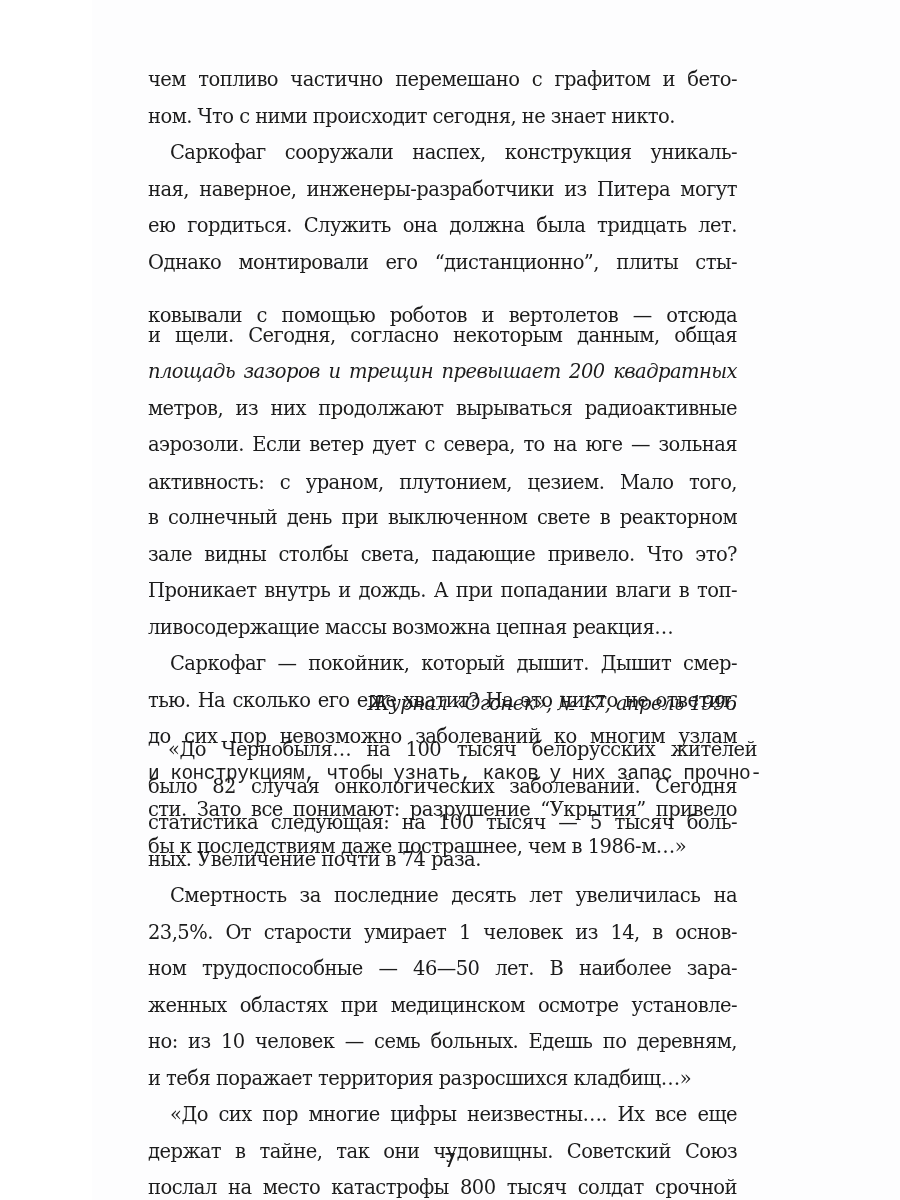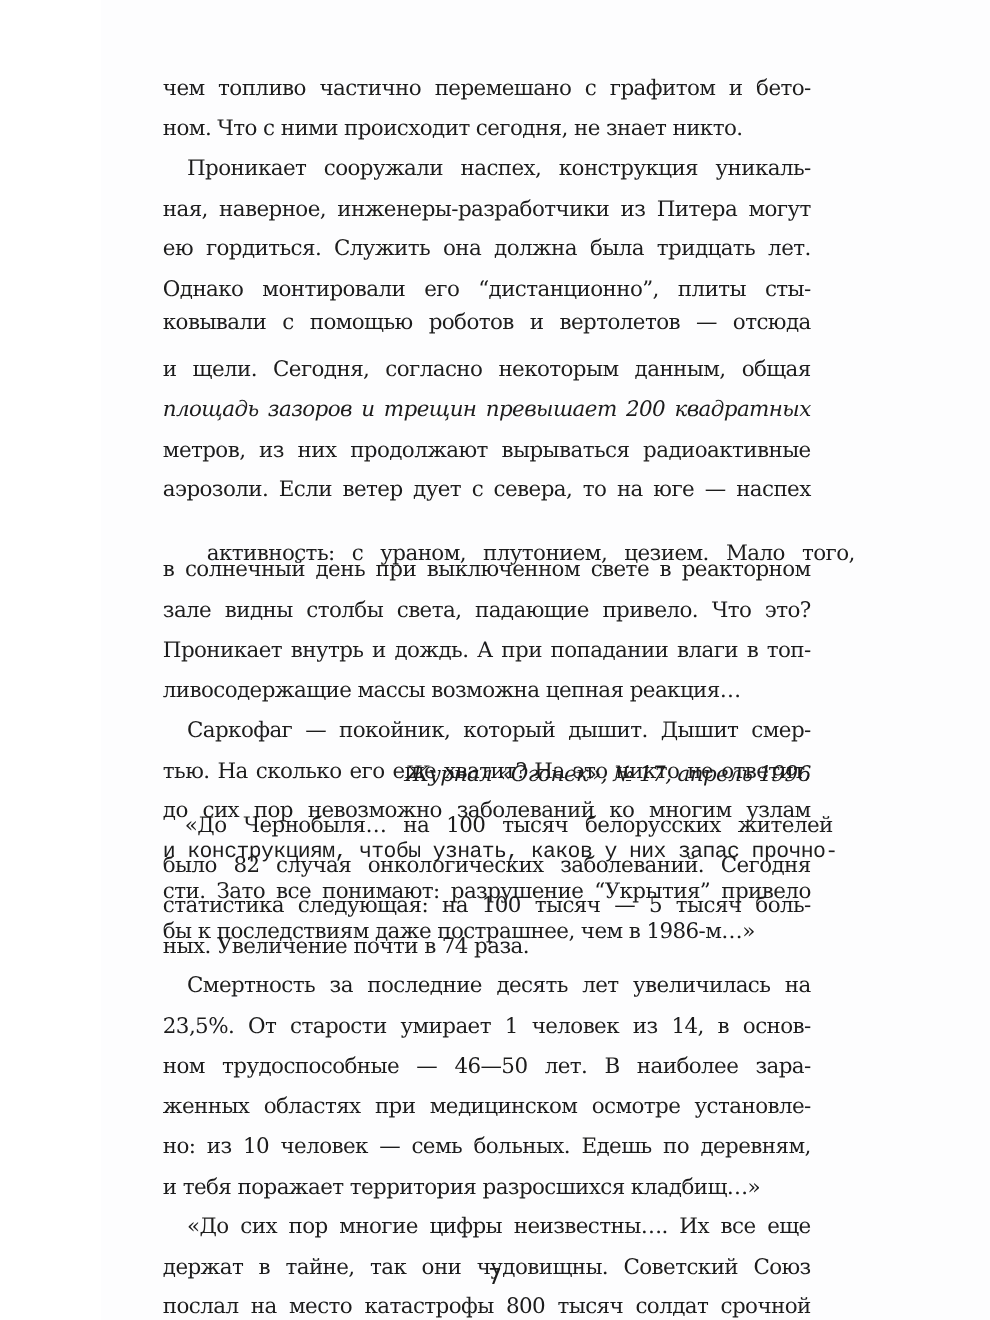--- a/index.html
+++ b/index.html
@@ -69,30 +69,30 @@
 </head>
 <body>
 
 <div class="page"></div>
 
 <div class="text-block" style="top:62px;">
 
   <div class="line" style="top:0px;">чем топливо частично перемешано с графитом и бето-</div>
   <div class="line last" style="top:36.5px;">ном. Что с ними происходит сегодня, не знает никто.</div>
 
-  <div class="line indent" style="top:73px;">Проникает сооружали наспех, конструкция уникаль-</div>
+  <div class="line indent" style="top:73px;">Саркофаг сооружали наспех, конструкция уникаль-</div>
   <div class="line" style="top:109.5px;">ная, наверное, инженеры-разработчики из Питера могут</div>
   <div class="line" style="top:146px;">ею гордиться. Служить она должна была тридцать лет.</div>
   <div class="line" style="top:182.5px;">Однако монтировали его “дистанционно”, плиты сты-</div>
-  <div class="line" style="top:213px;">ковывали с помощью роботов и вертолетов — отсюда</div>
+  <div class="line" style="top:236px;">ковывали с помощью роботов и вертолетов — отсюда</div>
   <div class="line" style="top:255.5px;">и щели. Сегодня, согласно некоторым данным, общая</div>
   <div class="line" style="top:292px;font-style:italic;">площадь зазоров и трещин превышает 200 квадратных</div>
   <div class="line" style="top:328.5px;">метров, из них продолжают вырываться радиоактивные</div>
-  <div class="line" style="top:365px;">аэрозоли. Если ветер дует с севера, то на юге — наспех</div>
-  <div class="line" style="top:423px;margin-left:40px;">активность: с ураном, плутонием, цезием. Мало того,</div>
+  <div class="line" style="top:365px;">аэрозоли. Если ветер дует с севера, то на юге — зольная</div>
+  <div class="line" style="top:403px;">активность: с ураном, плутонием, цезием. Мало того,</div>
   <div class="line" style="top:438px;">в солнечный день при выключенном свете в реакторном</div>
   <div class="line" style="top:474.5px;">зале видны столбы света, падающие привело. Что это?</div>
   <div class="line" style="top:511px;">Проникает внутрь и дождь. А при попадании влаги в топ-</div>
   <div class="line last" style="top:547.5px;">ливосодержащие массы возможна цепная реакция…</div>
 
   <div class="line indent" style="top:584px;">Саркофаг — покойник, который дышит. Дышит смер-</div>
   <div class="line" style="top:620.5px;">тью. На сколько его еще хватит? На это никто не ответит,</div>
   <div class="line" style="top:657px;">до сих пор невозможно заболеваний ко многим узлам</div>
   <div class="line" style="top:693.5px;font-family:Liberation Mono, monospace;">и конструкциям, чтобы узнать, каков у них запас прочно-</div>
   <div class="line" style="top:730px;">сти. Зато все понимают: разрушение “Укрытия” привело</div>

